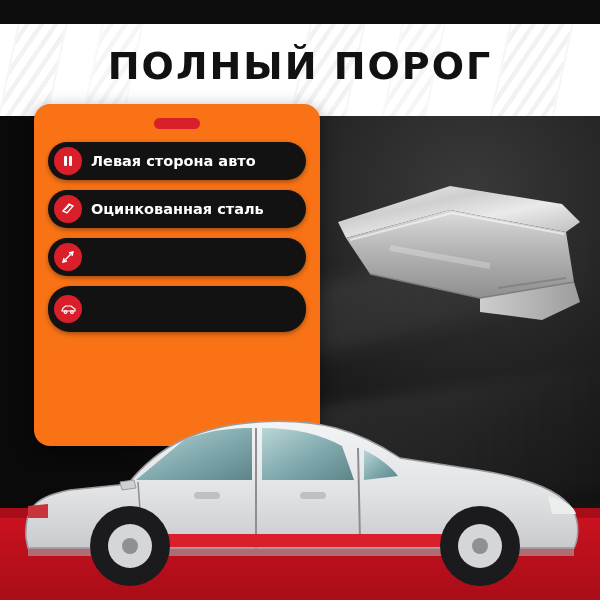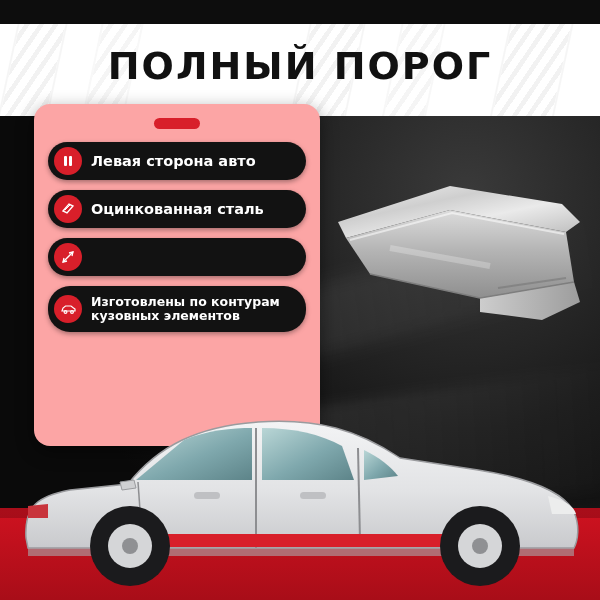--- a/index.html
+++ b/index.html
@@ -64,21 +64,21 @@
     background:linear-gradient(180deg,#cf1220 0%,#a80d18 100%);
   }
   .red-floor:after{
     content:"";position:absolute;left:0;top:0;width:600px;height:10px;
     background:rgba(0,0,0,.18);
   }
 
   
   .panel{
     position:absolute;left:34px;top:104px;width:286px;height:342px;
-    background:#fca5a5;border-radius:16px;z-index:6;
+    background:#f97316;border-radius:16px;z-index:6;
     box-shadow:0 6px 18px rgba(0,0,0,.45);
   }
   .panel-handle{
     position:absolute;left:50%;transform:translateX(-50%);top:14px;
     width:46px;height:11px;border-radius:6px;background:#d81f2a;
   }
   .pills{position:absolute;left:14px;top:38px;right:14px;}
   .pill{
     position:relative;display:flex;align-items:center;
     background:#121212;border-radius:22px;height:38px;margin-bottom:10px;
@@ -232,24 +232,20 @@
         </span>
       </div>
 
       <div class="pill two-line">
         <span class="badge">
           <svg width="17" height="17" viewBox="0 0 17 17">
             <path d="M2 10 L3 7 L5.5 5 L11 5 L13.5 7 L15 8 L15 10 Z" fill="none" stroke="#fff" stroke-width="1.2"></path>
             <circle cx="5.5" cy="11" r="1.4" fill="none" stroke="#fff" stroke-width="1.2"></circle>
             <circle cx="12" cy="11" r="1.4" fill="none" stroke="#fff" stroke-width="1.2"></circle>
           </svg>
-        </span>
-        <span class="ptext">
-          <span>Изготовлены по контурам</span><br>
-          <span>кузовных элементов</span>
         </span>
       </div>
 
     </div>
   </div>
 
   <div class="banner">
     <div class="tiretracks">
       <div class="tr a"></div>
         <div class="tr b"></div>

